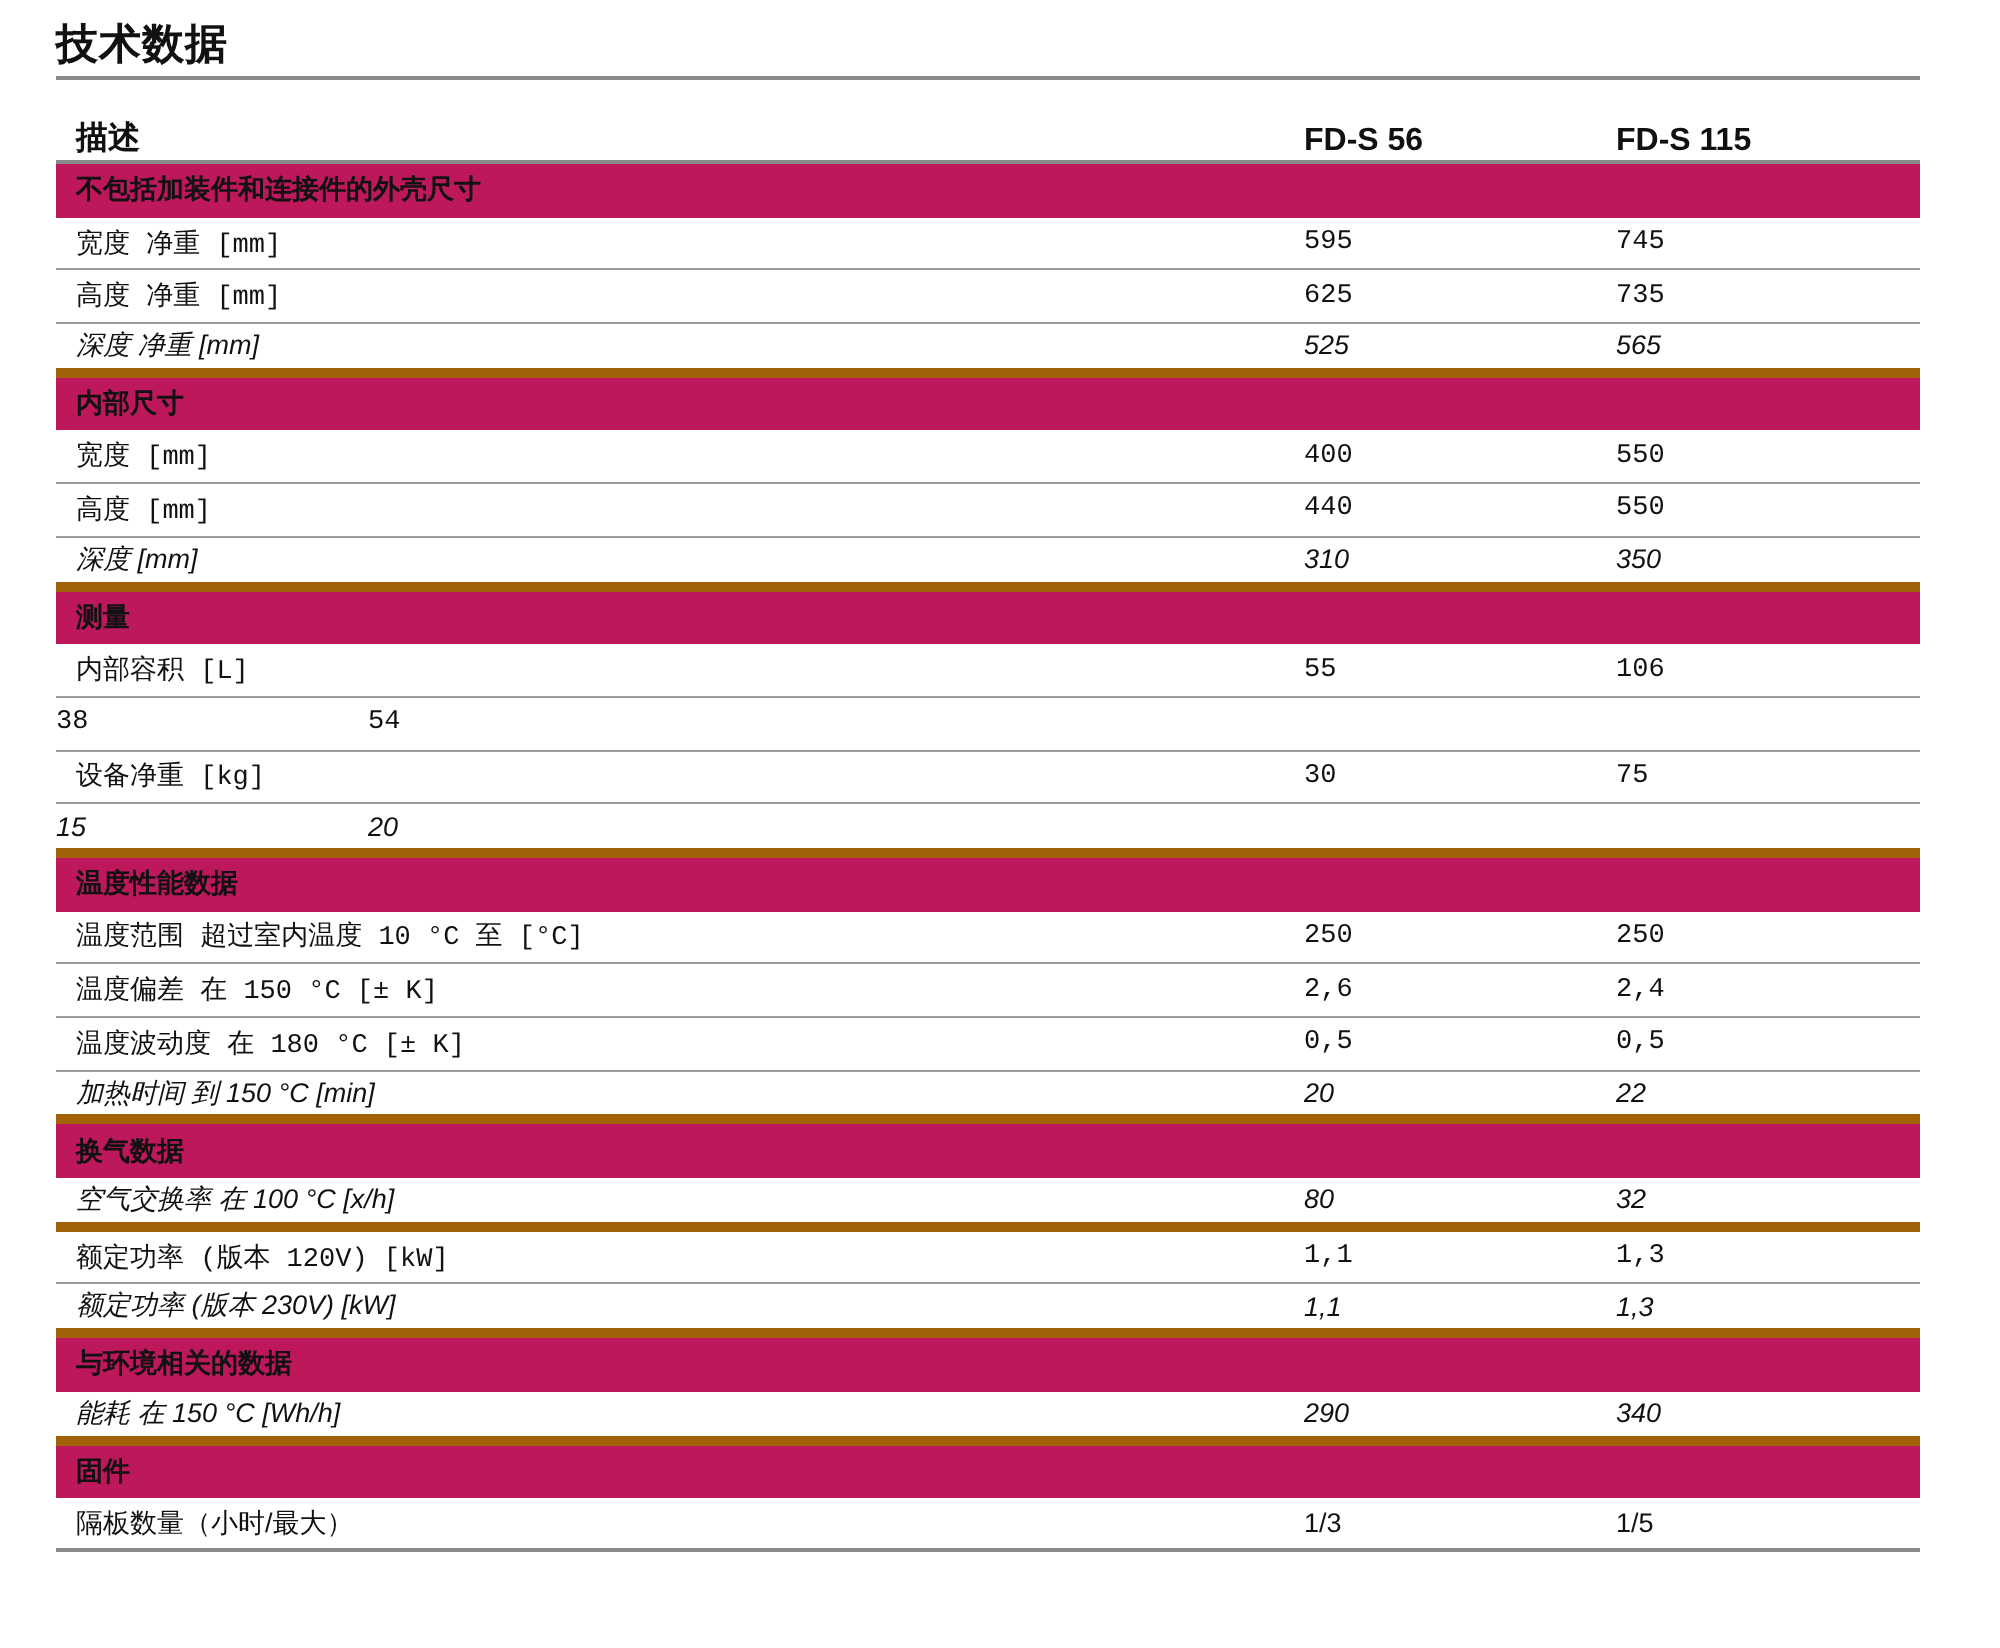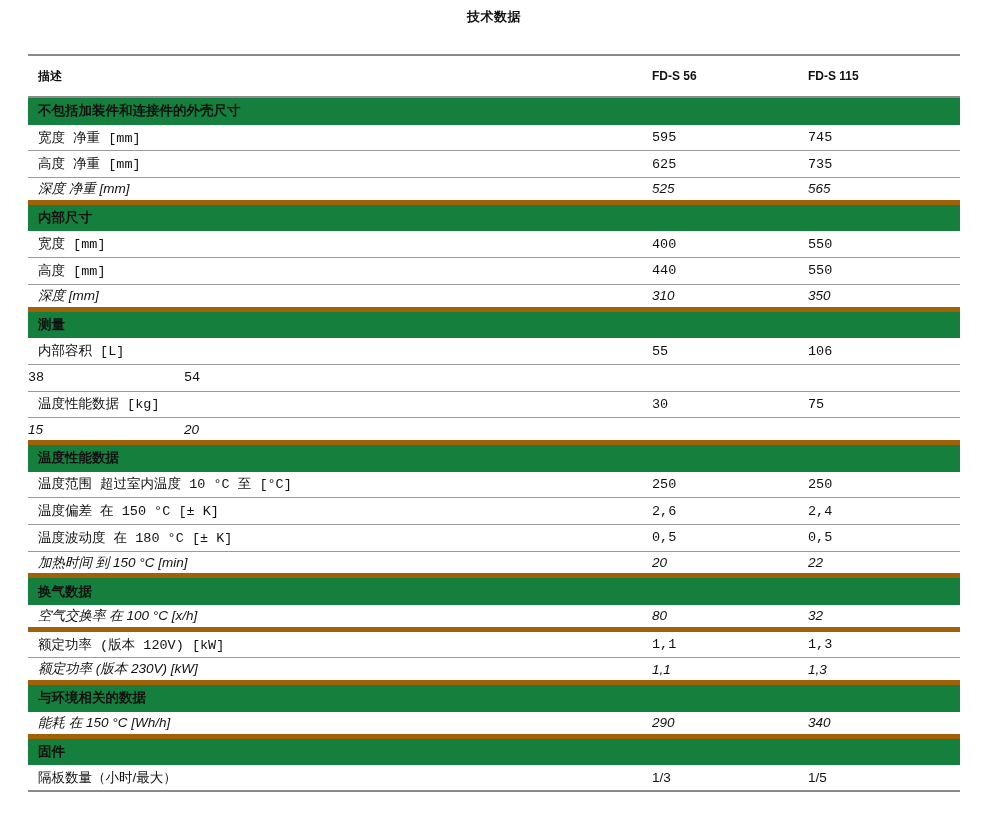--- a/index.html
+++ b/index.html
@@ -10,51 +10,50 @@
     height: 824px;
     overflow: hidden;
     font-family: "Liberation Sans", "DejaVu Sans", sans-serif;
     color: #111111;
   }
   .page {
     width: 932px;
     margin-left: 28px;
   }
   .title-block {
-    height: 56px;
+    height: 40px;
     box-sizing: border-box;
     border-bottom: 2px solid #8a8a8a;
     padding-top: 8px;
-    font-size: 13px;
+    font-size: 21px;
     font-weight: 700;
     letter-spacing: 0.5px;
-    text-align: center;
   }
   .thead {
     display: flex;
-    align-items: center;
+    align-items: flex-end;
     height: 42px;
     box-sizing: border-box;
     border-bottom: 2px solid #8a8a8a;
     font-weight: 700;
-    font-size: 12px;
+    font-size: 16px;
   }
   .cell { white-space: nowrap; overflow: hidden; }
   .cell-desc { flex: 1 1 auto; padding-left: 10px; }
   .cell-v1 { flex: 0 0 156px; width: 156px; }
   .cell-v2 { flex: 0 0 152px; width: 152px; }
   .row {
     display: flex;
     align-items: center;
     height: 26.7px;
     box-sizing: border-box;
     font-size: 13.5px;
   }
   .row.section {
-    background: #15803d;
+    background: #be185d;
     font-weight: 700;
   }
   .row.divider { border-bottom: 1px solid #9b9b9b; font-family: Liberation Mono, monospace; }
   .row.divider-light { border-bottom: 5px solid #a16207; font-style: italic; }
   .row.last { border-bottom: 2px solid #8a8a8a; }
 </style>
 </head>
 <body>
 
 <div class="page">
@@ -109,21 +108,21 @@
         <div class="row data divider">
           <div class="cell cell-desc">内部容积 [L]</div>
           <div class="cell cell-v1">55</div>
           <div class="cell cell-v2">106</div>
         </div>
         <div class="row data divider">
           <div class="cell cell-v1">38</div>
           <div class="cell cell-v2">54</div>
         </div>
         <div class="row data divider">
-          <div class="cell cell-desc">温度性能数据 [kg]</div>
+          <div class="cell cell-desc">设备净重 [kg]</div>
           <div class="cell cell-v1">30</div>
           <div class="cell cell-v2">75</div>
         </div>
         <div class="row data divider-light">
           <div class="cell cell-v1">15</div>
           <div class="cell cell-v2">20</div>
         </div>
         <div class="row section">
           <div class="cell cell-desc">温度性能数据</div>
         </div>

